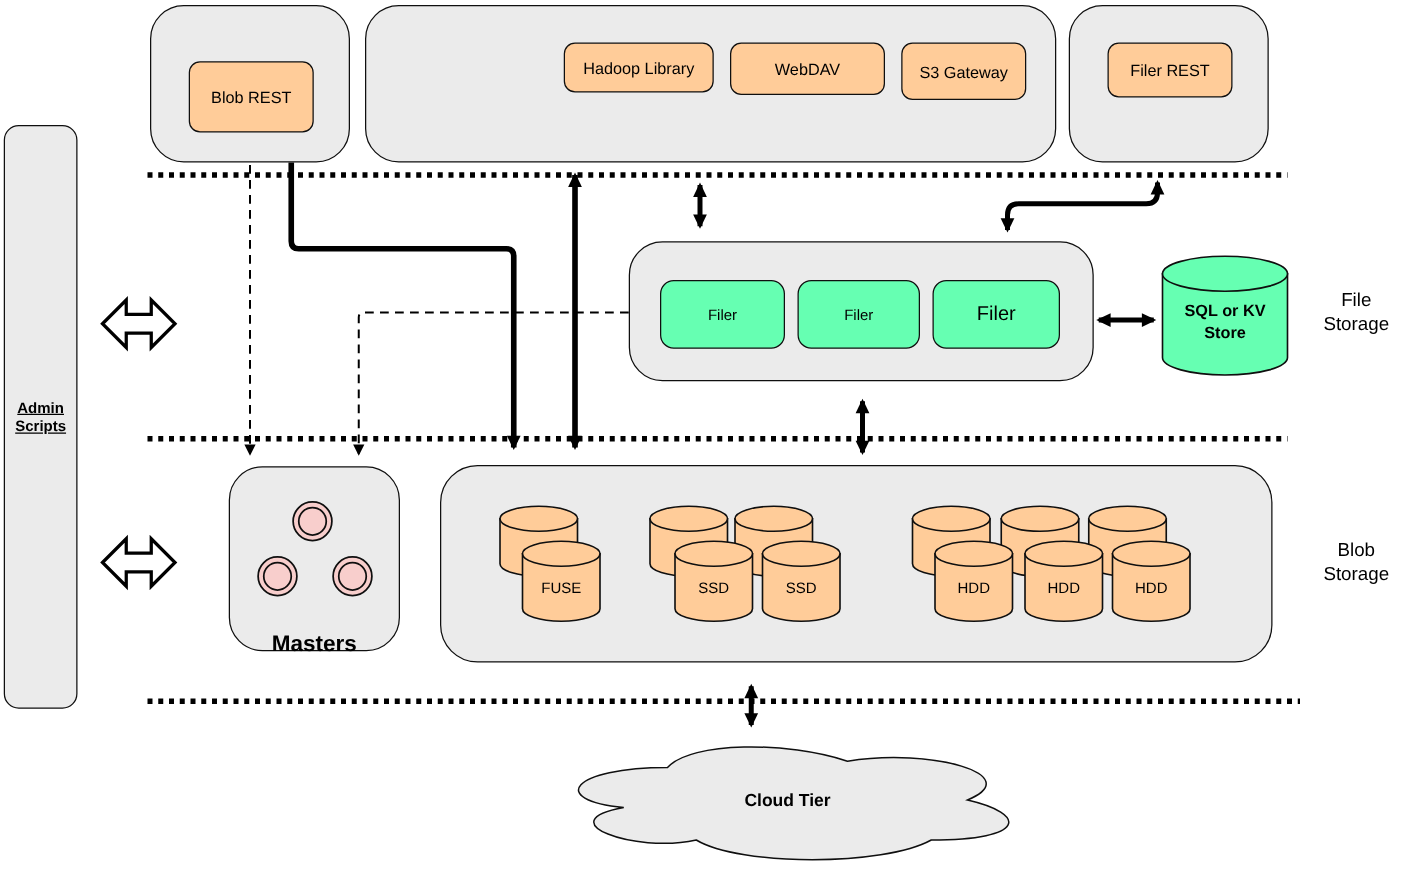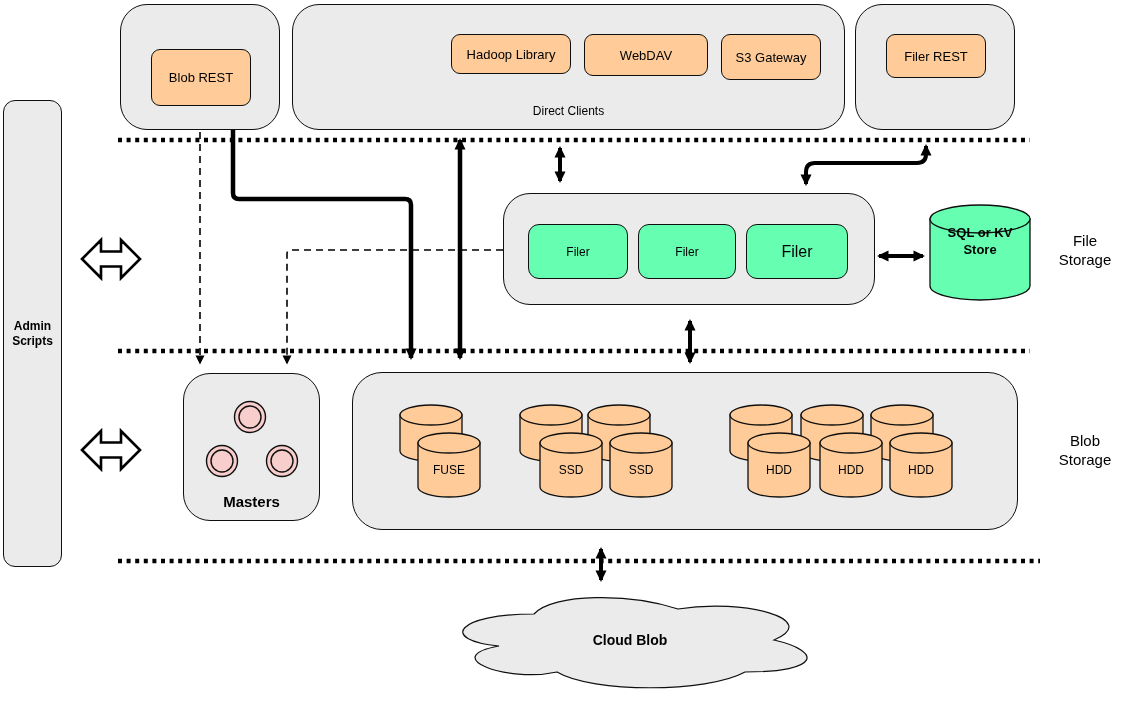--- a/index.html
+++ b/index.html
@@ -21,21 +21,21 @@
   .lbl { position: absolute; text-align: center; z-index: 3; }
   .in-lbl { position: absolute; text-align: center; }
   .pre { white-space: pre-line; }
   .b { font-weight: bold; }
   .f12 { font-size: 12px; }
   .f13 { font-size: 13px; }
   .f14 { font-size: 14px; }
   .f15 { font-size: 15px; line-height: 19px; }
 
   .admin-inner { position: absolute; inset: 0; display: flex; align-items: center; justify-content: center;
-                 text-align: center; font-weight: bold; font-size: 12px; line-height: 15px; }
+                 text-align: center; font-weight: bold; font-size: 12px; line-height: 15px; text-decoration: underline; }
 
   svg.overlay { position: absolute; left: 0; top: 0; z-index: 2; }
   .cyl-orange { fill: #FFCC99; stroke: #0f0f0f; stroke-width: 1.3; }
   .cyl-green  { fill: #66FFB2; stroke: #0f0f0f; stroke-width: 1.3; }
   .circ { fill: #F8CECC; stroke: #0f0f0f; stroke-width: 1.4; }
   .cloud { fill: #EBEBEB; stroke: #0f0f0f; stroke-width: 1.2; }
   .dotted { stroke: #000; stroke-width: 4.5; stroke-dasharray: 4 4.6; }
   .dash { stroke: #000; stroke-width: 1.6; stroke-dasharray: 7 5; fill: none; }
   .thick { stroke: #000; stroke-width: 4.5; fill: none; }
   .mid { stroke: #000; stroke-width: 4; fill: none; }
@@ -52,35 +52,34 @@
   </div>
 
   <div class="container r27" style="left:120px; top:4px; width:160px; height:126px;">
     <div class="box orange" style="left:30px; top:29px; width:100px; height:57px;margin-top:15px;">Blob REST</div>
   </div>
 
   <div class="container r27" style="left:292px; top:4px; width:553px; height:126px;">
     <div class="box orange" style="left:158px; top:29px; width:120px; height:40px;">Hadoop Library</div>
     <div class="box orange" style="left:291px; top:29px; width:124px; height:42px;">WebDAV</div>
     <div class="box orange" style="left:428px; top:29px; width:100px; height:46px;">S3 Gateway</div>
-    <div class="in-lbl f12" style="left:0; right:0; top:99px;">Direct Clients</div>
   </div>
 
   <div class="container r27" style="left:855px; top:4px; width:160px; height:126px;">
     <div class="box orange" style="left:30px; top:29px; width:100px; height:44px;">Filer REST</div>
   </div>
 
   <div class="container r27" style="left:503px; top:193px; width:372px; height:112px;">
     <div class="box green f12" style="left:24px; top:30px; width:100px; height:55px;">Filer</div>
     <div class="box green f12" style="left:134px; top:30px; width:98px; height:55px;">Filer</div>
     <div class="box green fs16" style="left:242px; top:30px; width:102px; height:55px;">Filer</div>
   </div>
 
   <div class="container r27" style="left:183px; top:373px; width:137px; height:148px;">
-    <div class="in-lbl b" style="left:0; right:0; top:119px; font-size:15px;">Masters</div>
+    <div class="in-lbl b" style="left:0; right:0; top:131px; font-size:18px;">Masters</div>
   </div>
 
   <div class="container r30" style="left:352px; top:372px; width:666px; height:158px;"></div>
 
   <svg class="overlay" width="1121" height="701" viewBox="0 0 1121 701">
     <defs>
       <marker id="ah" viewBox="0 0 14 14" refX="11" refY="7" markerWidth="14" markerHeight="14" orient="auto-start-reverse" markerUnits="userSpaceOnUse">
         <path d="M1.5,1.5 L13,7 L1.5,12.5 z" fill="#000"></path>
       </marker>
       <marker id="ahs" viewBox="0 0 10 10" refX="8" refY="5" markerWidth="10" markerHeight="10" orient="auto-start-reverse" markerUnits="userSpaceOnUse">
@@ -170,29 +169,29 @@
         </g>
       <g>
           <path class="cyl-orange" d="M 890 443 L 890 487 A 31 10 0 0 0 952 487 L 952 443 Z"></path>
           <ellipse class="cyl-orange" cx="921" cy="443" rx="31" ry="10"></ellipse>
         </g>
     </g>
 
     <path class="cloud" d="M 534 614 C 457 614 438 640 499 646 C 438 657 507 683 557 672 C 592 693 707 693 745 672 C 822 672 822 651 774 640 C 822 620 745 598 678 609 C 630 593 553 593 534 614 Z"></path>
   </svg>
 
-  <div class="lbl b pre f13" style="left:930px; top:224px; width:100px; line-height:17px;">SQL or KV
+  <div class="lbl b pre f13" style="left:930px; top:240px; width:100px; line-height:17px;">SQL or KV
 Store</div>
 
   <div class="lbl pre f15" style="left:1040px; top:231px; width:90px;">File
 Storage</div>
   <div class="lbl pre f15" style="left:1040px; top:431px; width:90px;">Blob
 Storage</div>
 
   <div class="lbl f12" style="left:418px; top:463px; width:62px;">FUSE</div>
   <div class="lbl f12" style="left:540px; top:463px; width:62px;">SSD</div>
   <div class="lbl f12" style="left:610px; top:463px; width:62px;">SSD</div>
   <div class="lbl f12" style="left:748px; top:463px; width:62px;">HDD</div>
   <div class="lbl f12" style="left:820px; top:463px; width:62px;">HDD</div>
   <div class="lbl f12" style="left:890px; top:463px; width:62px;">HDD</div>
 
-  <div class="lbl b f14" style="left:557px; top:632px; width:146px;">Cloud Blob</div>
+  <div class="lbl b f14" style="left:557px; top:632px; width:146px;">Cloud Tier</div>
 </div>
 
 </body></html>

